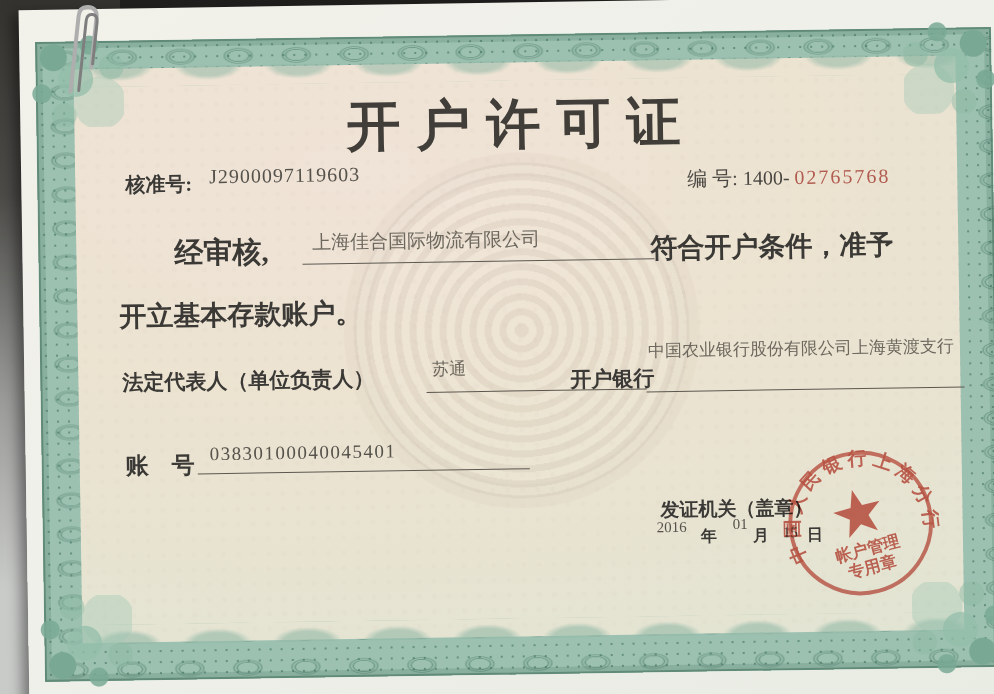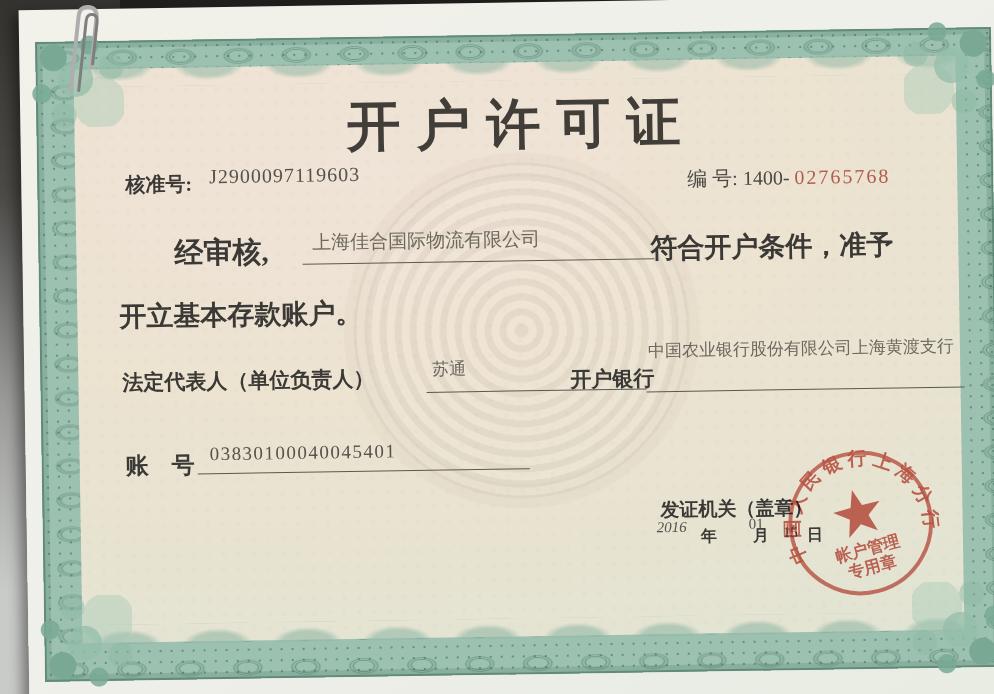--- a/index.html
+++ b/index.html
@@ -72,22 +72,22 @@
   .legal-label{left:98px;top:360px;font-size:21px;}
   .legal-value{left:408px;top:354px;font-size:17px;text-align:right;}
   .bank-label{left:546px;top:364px;font-size:21px;}
   .bank-value{left:624px;top:338px;font-size:17px;line-height:25px;white-space:normal;width:312px;}
   .acct-label{left:100px;top:442px;font-size:23px;}
   .acct-value{left:184px;top:436px;font-size:19px;color:#56534c;letter-spacing:1.5px;}
   .issuer{left:634px;top:497px;font-size:19px;}
   .date-row{left:630px;top:514px;width:200px;height:40px;font-size:16px;color:#3b3936;}
   .date-row span{position:absolute;}
   .d-num{font-size:15px;color:#56534c;}
-  .d-year{left:0;top:5px;font-style:italic;}   .d-year-u{left:44px;top:13px;font-weight:bold;}
-  .d-month{left:76px;top:3px;margin-left:16px;} .d-month-u{left:96px;top:13px;font-weight:bold;}
+  .d-year{left:0;top:5px;}   .d-year-u{left:44px;top:13px;font-weight:bold;}
+  .d-month{left:76px;top:3px;} .d-month-u{left:96px;top:13px;font-weight:bold;}
   .d-day{left:126px;top:12px;}  .d-day-u{left:150px;top:13px;font-weight:bold;}
   
   .seal{position:absolute;left:756px;top:448px;width:156px;height:156px;
     transform:rotate(-14deg);opacity:.88;mix-blend-mode:multiply;}
   
   .clip{position:absolute;left:42px;top:-6px;width:52px;height:92px;transform:rotate(7deg);}
 </style>
 </head>
 <body>
 

